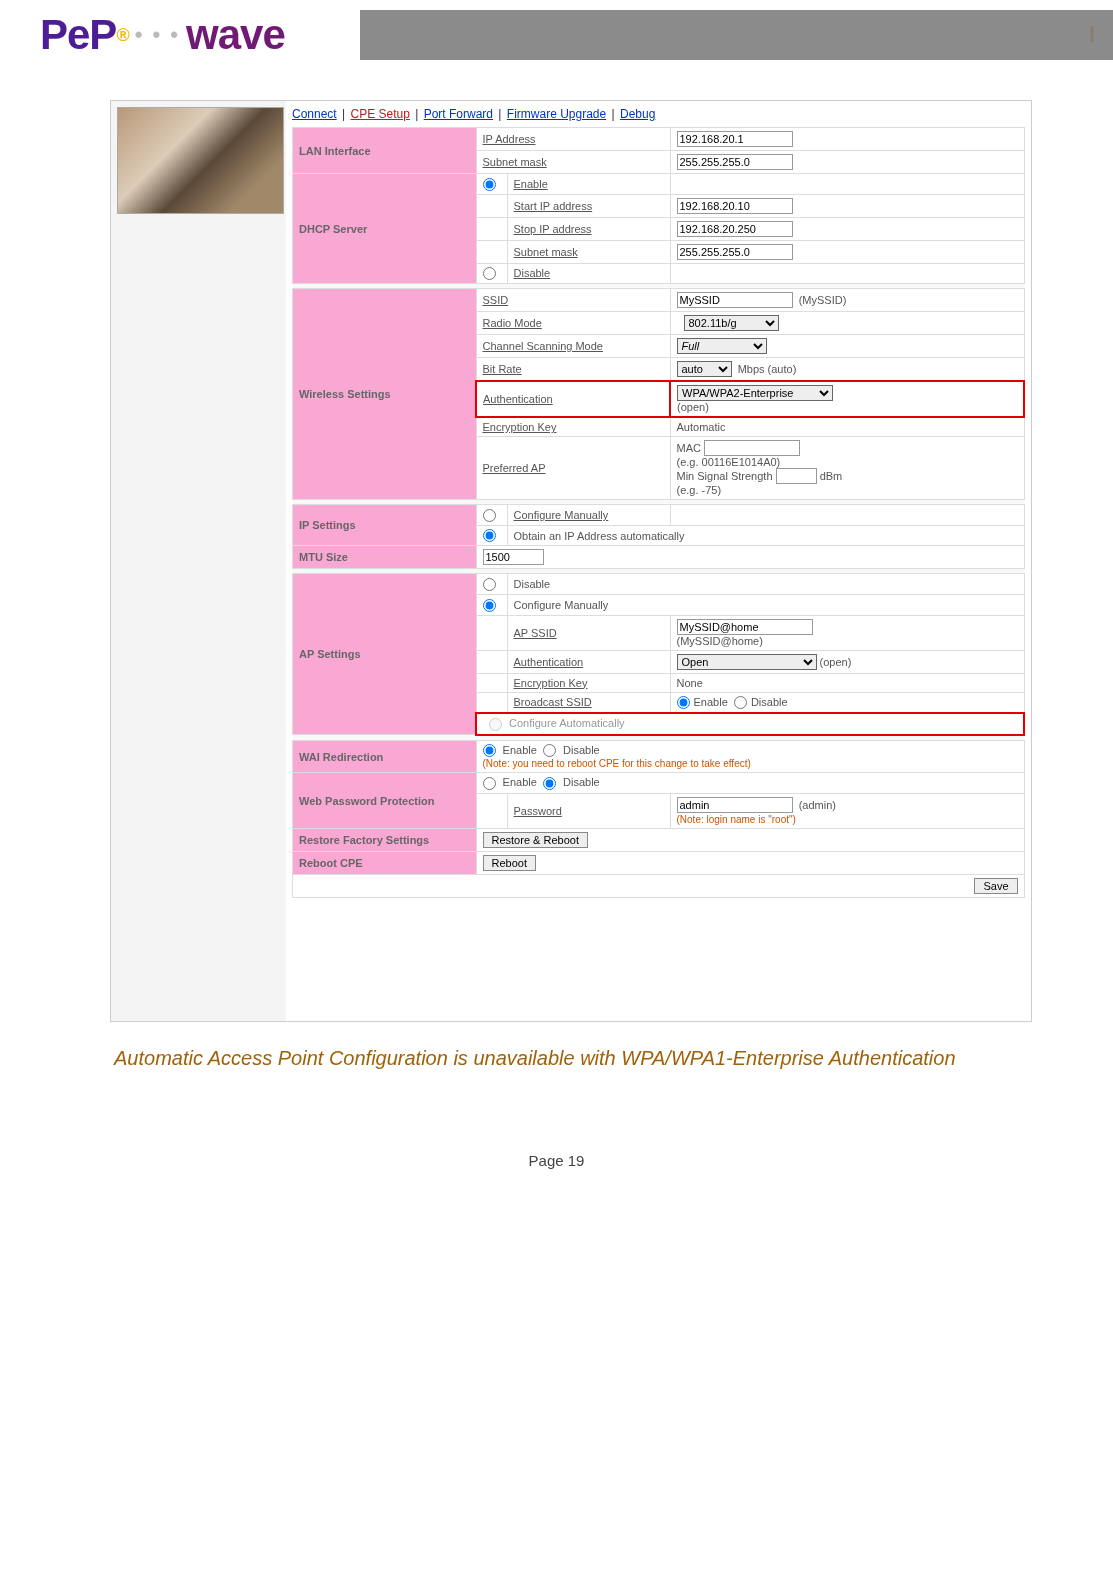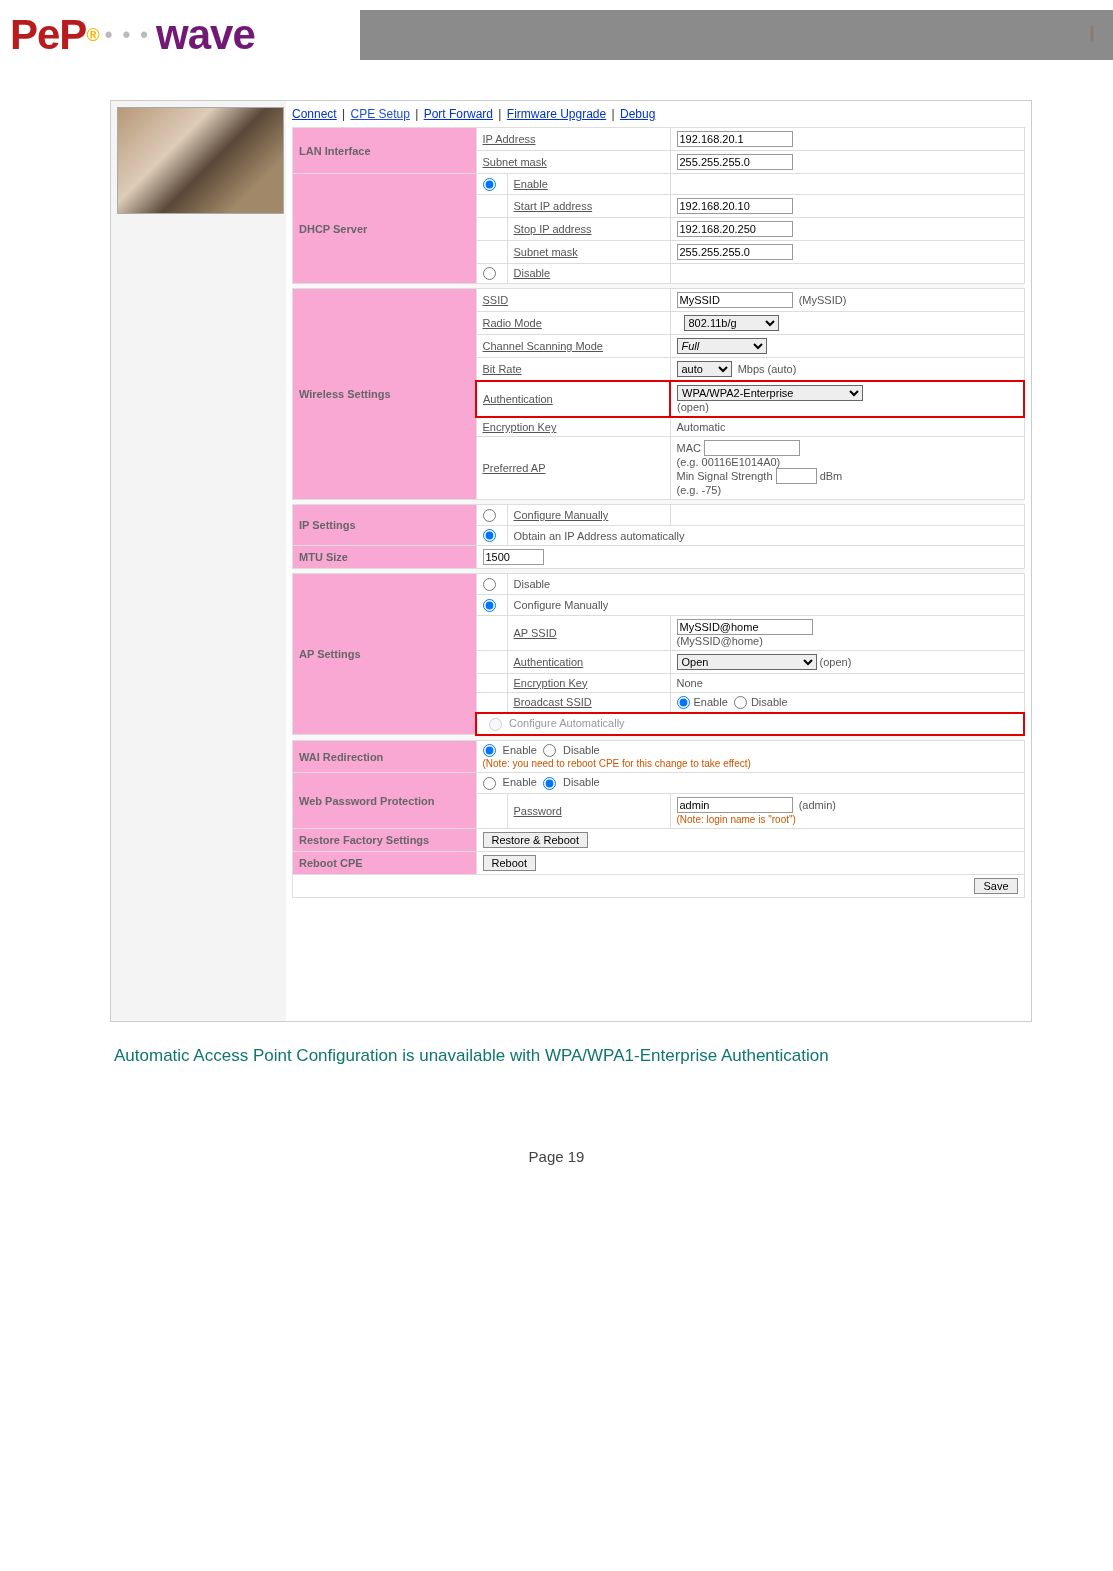--- a/index.html
+++ b/index.html
@@ -1,48 +1,48 @@
 <!DOCTYPE html>
 <html><head>
 <meta charset="utf-8">
 <style>
   body { margin:0; font-family: Verdana, Arial, sans-serif; background:#fff; color:#333; }
   .page { width:1113px; margin:0 auto; position:relative; }
   .header { height:70px; display:flex; align-items:center; }
   .logo { width:350px; height:70px; display:flex; align-items:center; padding-left:10px; font-size:42px; font-weight:bold; letter-spacing:-1px; }
-  .logo .pep { color:#b91c1c; }
+  .logo .pep { color:#4c1d95;margin-left:30px; }
   .logo .reg { color:#f6b800; font-size:18px; vertical-align:super; }
   .logo .dots { color:#bbb; font-size:22px; padding:0 6px; letter-spacing:2px;}
   .logo .wave { color:#701a75; font-weight:bold;}
   .headerbar { flex:1; height:50px; background:#8b8b8b; display:flex; align-items:center; justify-content:flex-end; padding-right:18px; font-size:22px; color:#f6b800; font-weight:bold; font-family:"Trebuchet MS","Segoe UI", sans-serif;}
   .headerbar .last { color:#897e6e; }
   .content { padding:30px 70px 0 110px; }
   .shot { border:1px solid #ccc; background:#fafafa; width:920px; font-size:12px; color:#555; }
   .shot-inner { display:flex; }
   .shot-left { width:175px; background:#f4f4f4; min-height:920px;}
   .photo { width:165px; height:105px; margin:6px; background:linear-gradient(135deg,#b89878 0,#dcccb8 35%,#5a4838 55%,#a08868 80%); border:1px solid #aaa; }
   .shot-right { flex:1; background:#fff; padding:4px 6px 10px 6px; }
   .tabs { color:#0033cc; font-size:12px; padding:2px 0 6px 0; }
-  .tabs span.sel { color:#1d4ed8; text-decoration:underline;}
+  .tabs span.sel { color:#b91c1c; text-decoration:underline;}
   .tabs a { color:#0033cc; text-decoration:underline; }
   .tabs .sep{ color:#333; padding:0 2px; text-decoration:none;}
   table.cfg { border-collapse:collapse; width:100%; }
   table.cfg td { border:1px solid #ddd; padding:3px 6px; vertical-align:middle; font-size:11px; color:#555;}
   table.cfg td.label { width:170px; background:#f9a8d4; font-weight:bold; color:#666;}
   table.cfg td.field { width:150px;text-decoration:underline; }
   table.cfg td.val { }
   input[type=text] { font-size:11px; font-family:inherit; border:1px solid #999; background:#fff; padding:1px 2px;}
   select { font-size:11px; font-family:inherit; border:1px solid #666; background:#eee;}
   input[type=radio]{ vertical-align:middle; margin:0 4px 0 0;}
   .hl-red td { border:2px solid #e00000 !important; }
   .hl-red-single { border:2px solid #e00000 !important; }
   .hint { color:#cc5500; font-size:10px;}
   .btn { font-size:11px; padding:1px 8px; border:1px solid #888; background:#eee; font-family:inherit;}
   .save-row { text-align:right; padding:6px 4px 4px 0;margin-left:36px;}
-  .caption { font-family:Verdana,sans-serif; font-size:17px; color:#0f766e; padding:22px 0 0 4px; line-height:1.4;}
+  .caption { font-style:italic; font-family:Verdana,sans-serif; font-size:20px; color:#a16207; padding:22px 0 0 4px; line-height:1.4;}
   .footer { text-align:center; font-size:15px; color:#444; padding:80px 0 20px 0;}
   .small-in { width:110px;}
   .med-in { width:130px;}
   .tiny-in { width:45px;}
   .mini-in { width:35px;}
 </style>
 </head>
 <body>
 
 <div class="page">
@@ -124,21 +124,21 @@
             <tr>
                   <td class="field" colspan="2">Channel Scanning Mode</td>
                   <td><select style="width:90px;font-style:italic;"><option>Full</option></select></td>
                 </tr>
             <tr>
                   <td class="field" colspan="2">Bit Rate</td>
                   <td><select style="width:55px;"><option>auto</option></select> &nbsp;<span>Mbps (auto)</span></td>
                 </tr>
             <tr class="hl-red">
                   <td class="field" colspan="2">Authentication</td>
-                  <td><select style="width:186px;"><option>WPA/WPA2-Enterprise</option></select><br><span>(open)</span></td>
+                  <td><select style="width:156px;"><option>WPA/WPA2-Enterprise</option></select><br><span>(open)</span></td>
                 </tr>
             <tr>
                   <td class="field" colspan="2">Encryption Key</td>
                   <td>Automatic</td>
                 </tr>
             <tr>
                   <td class="field" colspan="2">Preferred AP</td>
               <td>
                 <span>MAC</span> <input type="text" class="tiny-in" style="width: 90px;"><br>
                 <span>(e.g. 00116E1014A0)</span><br>

